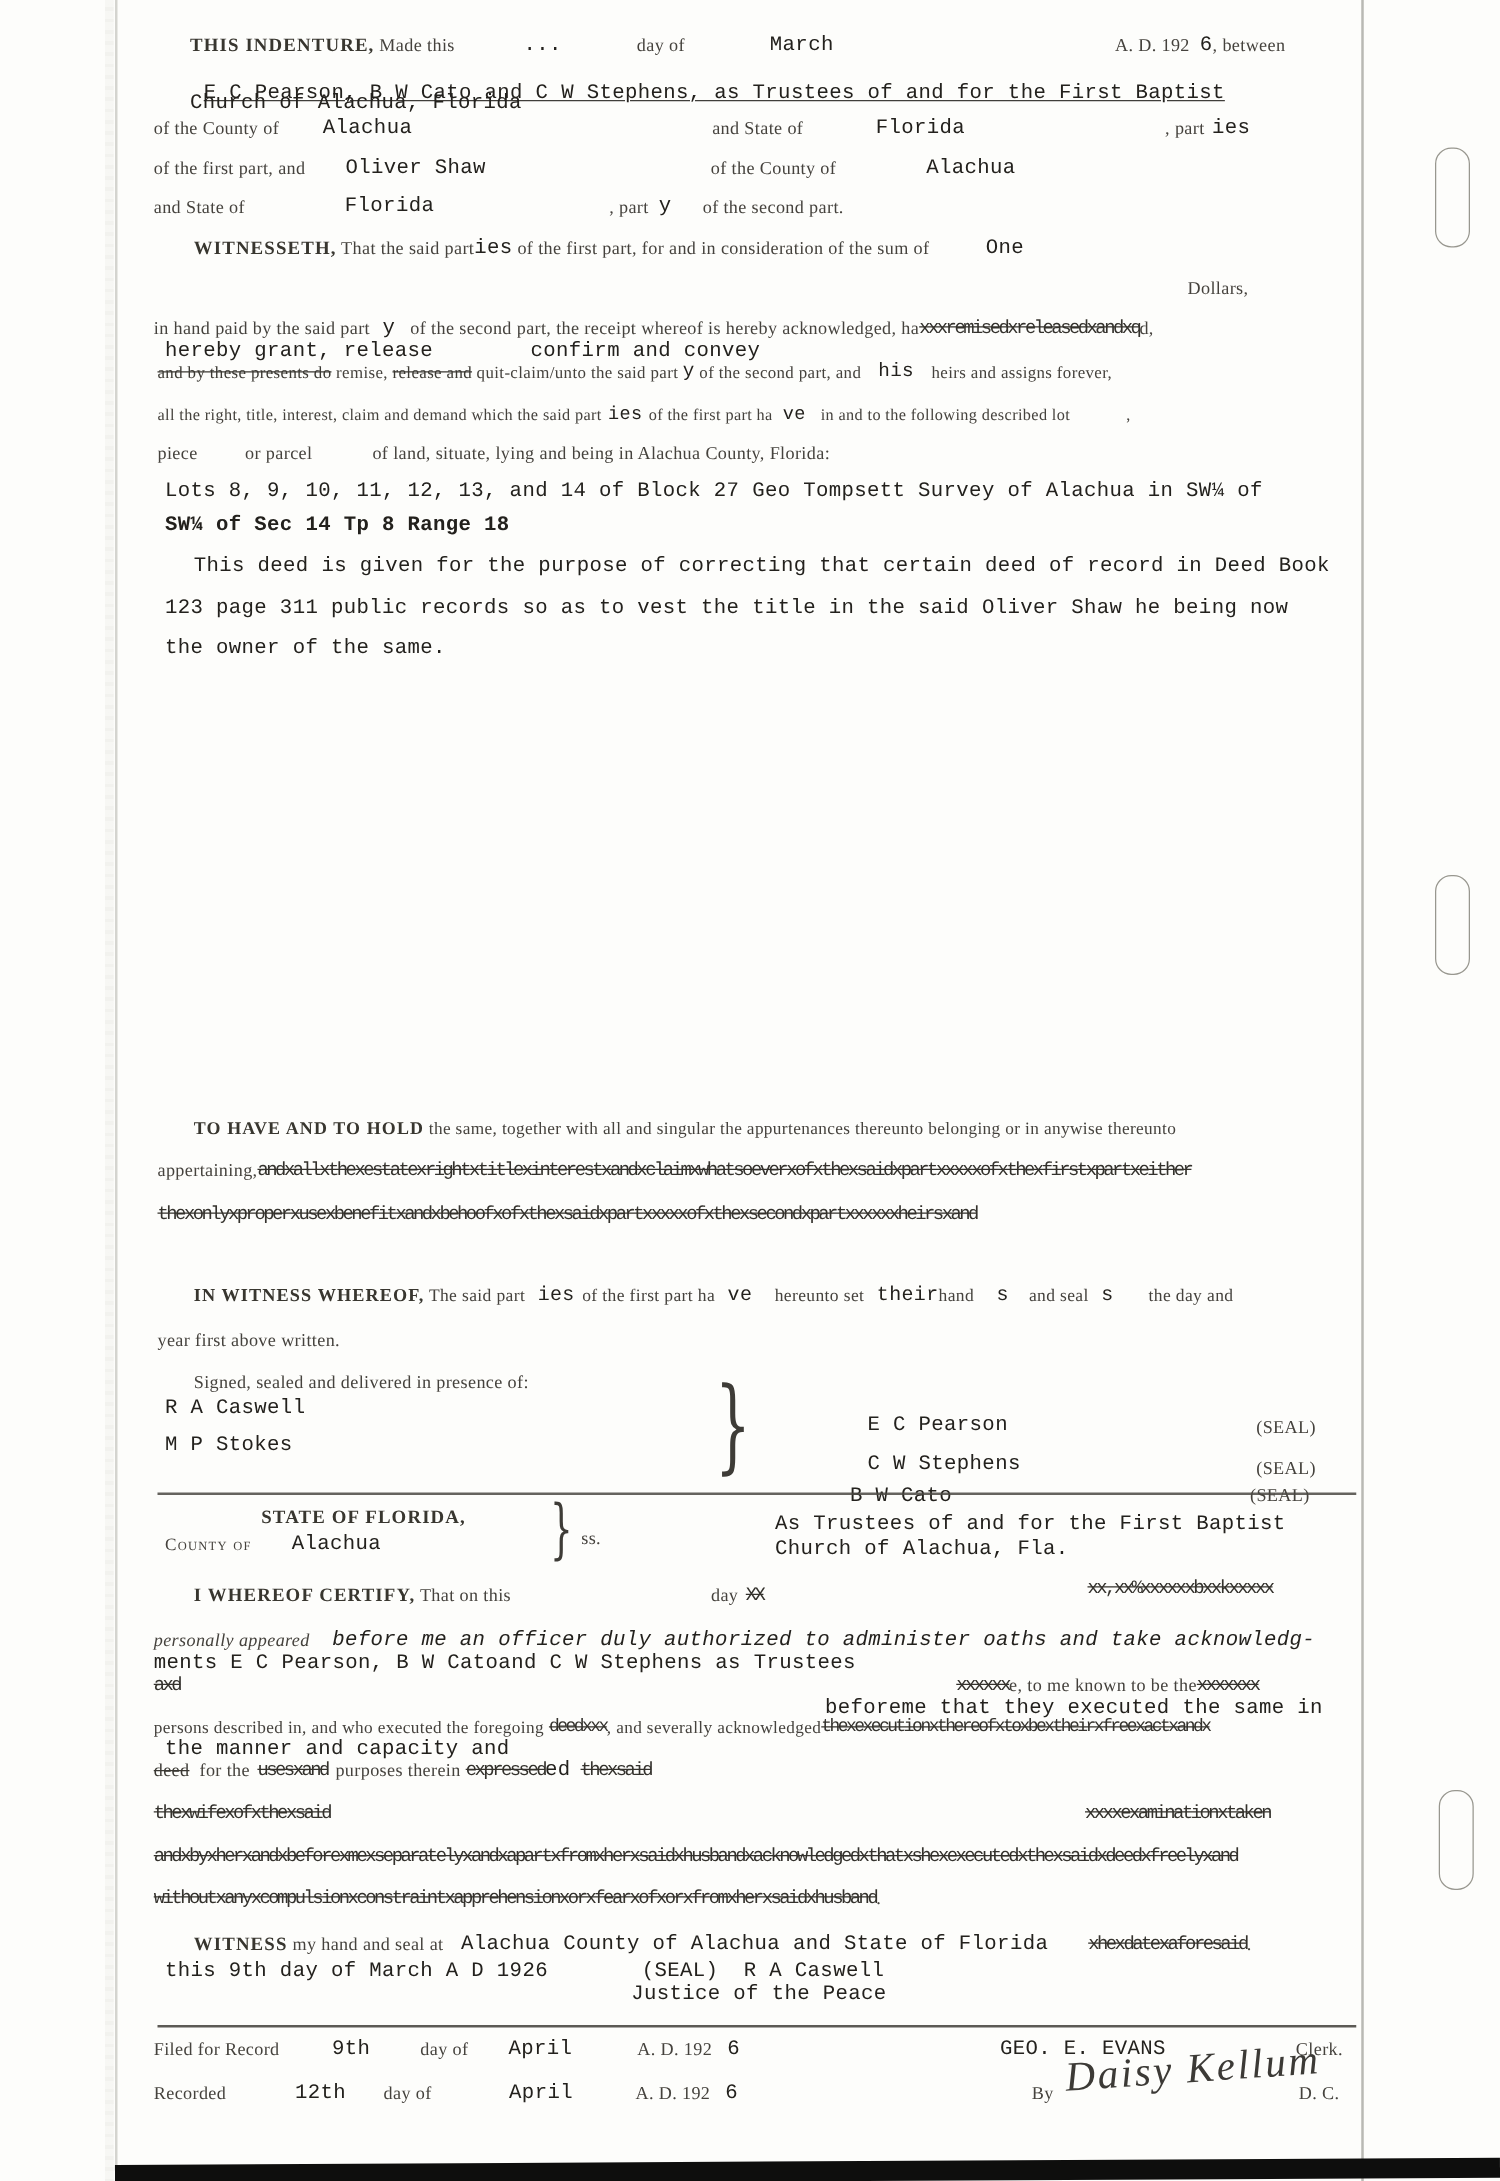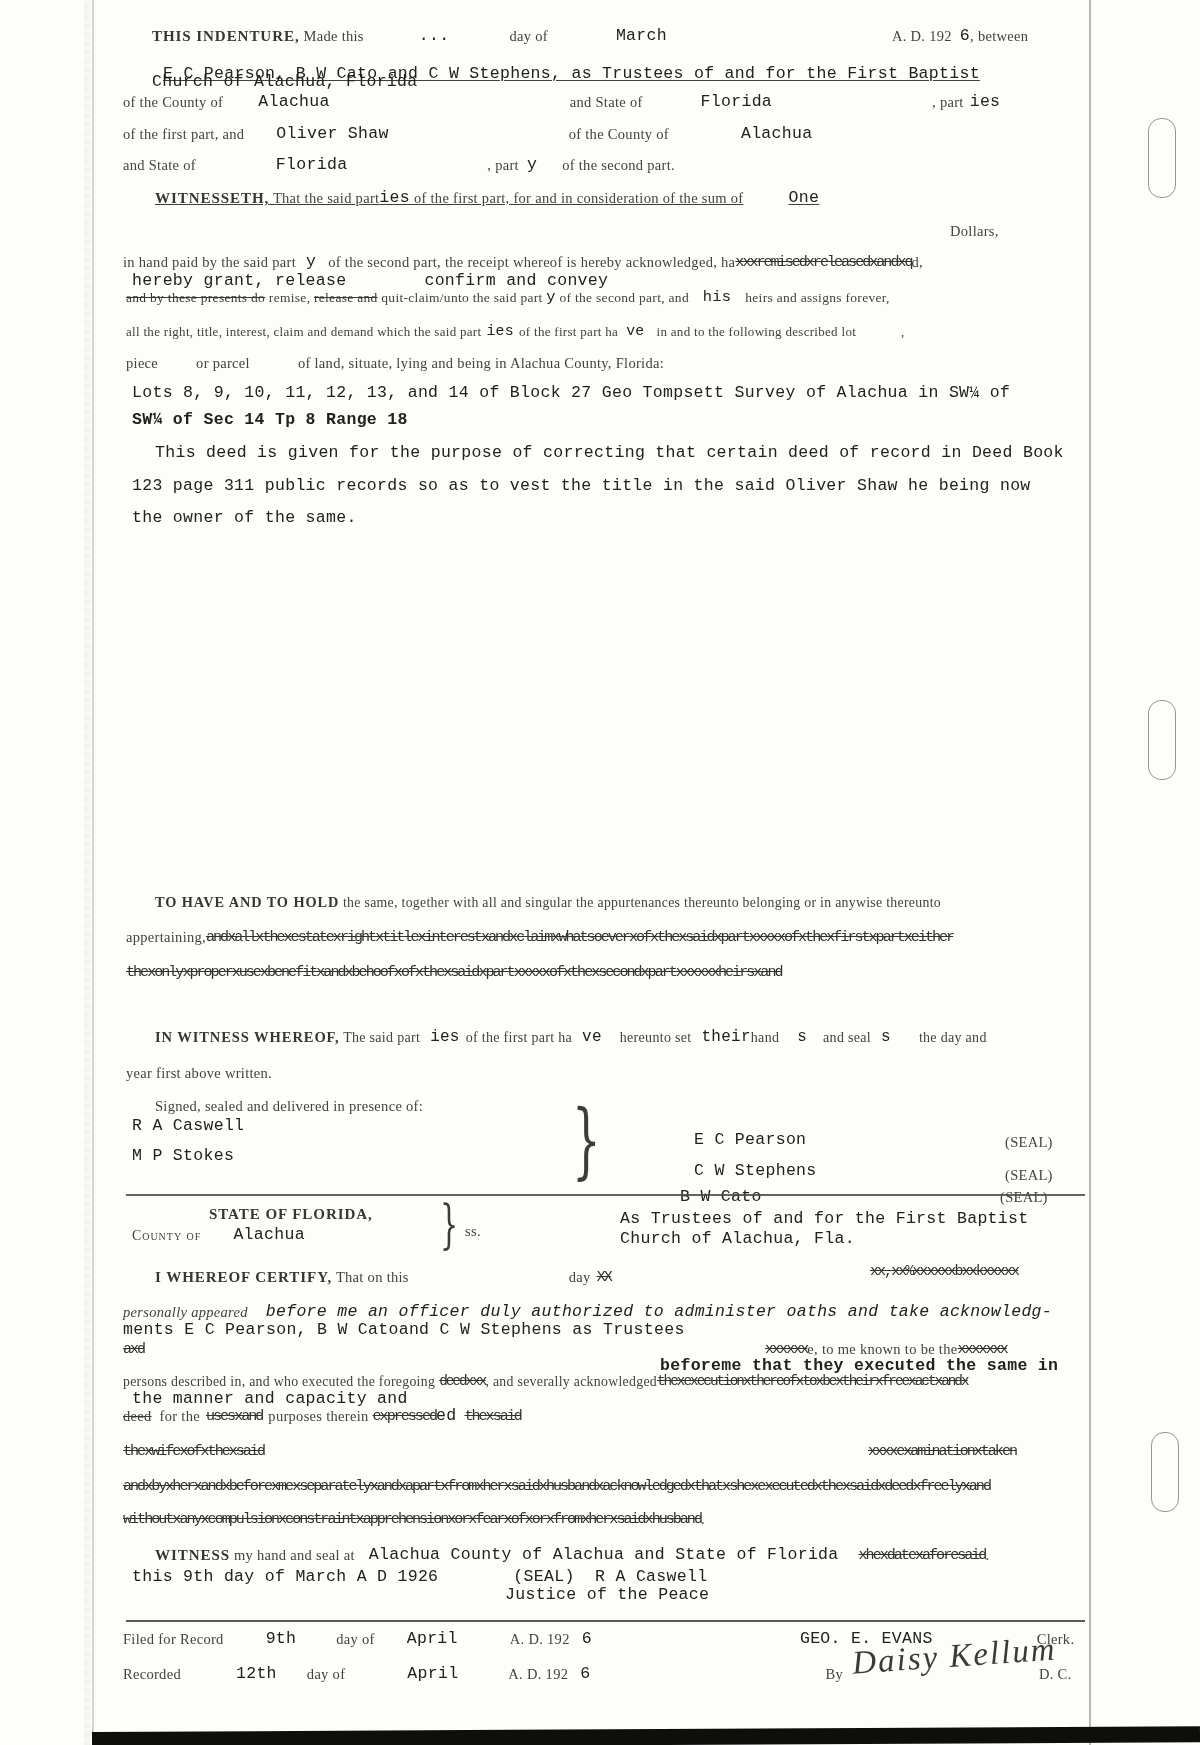--- a/index.html
+++ b/index.html
@@ -71,21 +71,21 @@
   <div class="page-left-edge"></div>
   <div class="page-right-edge"></div>
 
   <div id="lines">
       <div class="line" style="top: 27px; left: 152px;"><span class="run-fb">THIS INDENTURE,</span><span class="run-f"> Made this</span><span class="run-t" style="margin-left: 55px;">...</span><span class="run-f" style="margin-left: 60px;">day of</span><span class="run-t" style="margin-left: 68px;">March</span><span class="run-f" style="margin-left: 225px;">A. D. 192</span><span class="run-t" style="margin-left: 8px;">6</span><span class="run-f">, between</span></div>
       <div class="line" style="top: 65px; left: 163px; text-decoration: underline;"><span class="run-t">E C Pearson, B W Cato and C W Stephens, as Trustees of and for the First Baptist</span></div>
       <div class="line" style="top: 73px; left: 152px;"><span class="run-t">Church of Alachua, Florida</span></div>
       <div class="line" style="top: 93px; left: 123px;"><span class="run-f">of the County of</span><span class="run-t" style="margin-left: 35px;">Alachua</span><span class="run-f" style="margin-left: 240px;">and State of</span><span class="run-t" style="margin-left: 58px;">Florida</span><span class="run-f" style="margin-left: 160px;">, part</span><span class="run-t" style="margin-left: 6px;">ies</span></div>
       <div class="line" style="top: 125px; left: 123px;"><span class="run-f">of the first part, and</span><span class="run-t" style="margin-left: 32px;">Oliver Shaw</span><span class="run-f" style="margin-left: 180px;">of the County of</span><span class="run-t" style="margin-left: 72px;">Alachua</span></div>
       <div class="line" style="top: 156px; left: 123px;"><span class="run-f">and State of</span><span class="run-t" style="margin-left: 80px;">Florida</span><span class="run-f" style="margin-left: 140px;">, part</span><span class="run-t" style="margin-left: 8px;">y</span><span class="run-f" style="margin-left: 25px;">of the second part.</span></div>
-      <div class="line" style="top: 189px; left: 155px; text-decoration: underline;"><span class="run-fb">WITNESSETH,</span><span class="run-f"> That the said part</span><span class="run-t">ies</span><span class="run-f"> of the first part, for and in consideration of the sum of</span><span class="run-t" style="margin-left: 45px;">One</span></div>
+      <div class="line" style="top: 189px; left: 155px;"><span class="run-fb">WITNESSETH,</span><span class="run-f"> That the said part</span><span class="run-t">ies</span><span class="run-f"> of the first part, for and in consideration of the sum of</span><span class="run-t" style="margin-left: 45px;">One</span></div>
       <div class="line" style="top: 222px; left: 950px;"><span class="run-f">Dollars,</span></div>
       <div class="line" style="top: 253px; left: 123px;"><span class="run-f">in hand paid by the said part</span><span class="run-t" style="margin-left: 10px;">y</span><span class="run-f" style="margin-left: 12px;">of the second part, the receipt whereof is hereby acknowledged, ha</span><span class="run-x">xxxremisedxreleasedxandxq</span><span class="run-f">d,</span></div>
       <div class="line" style="top: 272px; left: 132px;"><span class="run-t">hereby grant, release</span><span class="run-t" style="margin-left: 78px;">confirm and convey</span></div>
       <div class="line" style="top: 288px; left: 126px; font-size: 13.5px;"><span class="run-s">and by these presents do</span><span class="run-f"> remise, </span><span class="run-s">release and</span><span class="run-f"> quit-claim/unto the said part </span><span class="run-t">y</span><span class="run-f"> of the second part, and </span><span class="run-t" style="margin-left: 10px;">his</span><span class="run-f" style="margin-left: 14px;">heirs and assigns forever,</span></div>
       <div class="line" style="top: 322px; left: 126px; font-size: 13px;"><span class="run-f">all the right, title, interest, claim and demand which the said part</span><span class="run-t" style="margin-left: 5px;">ies</span><span class="run-f" style="margin-left: 5px;">of the first part ha</span><span class="run-t" style="margin-left: 8px;">ve</span><span class="run-f" style="margin-left: 12px;">in and to the following described lot</span><span class="run-f" style="margin-left: 45px;">,</span></div>
       <div class="line" style="top: 354px; left: 126px;"><span class="run-f">piece</span><span class="run-f" style="margin-left: 38px;">or parcel</span><span class="run-f" style="margin-left: 48px;">of land, situate, lying and being in Alachua County, Florida:</span></div>
       <div class="line" style="top: 384px; left: 132px;"><span class="run-t">Lots 8, 9, 10, 11, 12, 13, and 14 of Block 27 Geo Tompsett Survey of Alachua in SW¼ of</span></div>
       <div class="line" style="top: 411px; left: 132px; font-weight: bold;"><span class="run-t">SW¼ of Sec 14 Tp 8 Range 18</span></div>
       <div class="line" style="top: 444px; left: 155px;"><span class="run-t">This deed is given for the purpose of correcting that certain deed of record in Deed Book</span></div>
       <div class="line" style="top: 477px; left: 132px;"><span class="run-t">123 page 311 public records so as to vest the title in the said Oliver Shaw he being now</span></div>
@@ -108,29 +108,29 @@
       <div class="line" style="top: 1210px; left: 620px;"><span class="run-t">As Trustees of and for the First Baptist</span></div>
       <div class="line" style="top: 1230px; left: 620px;"><span class="run-t">Church of Alachua, Fla.</span></div>
       <div class="line" style="top: 1197px; left: 132px; margin-top: 29px;"><span class="run-sc">County of</span><span class="run-t" style="margin-left: 32px;">Alachua</span></div>
       <div class="line" style="top: 1222px; left: 465px;"><span class="run-f">ss.</span></div>
       <div class="line" style="top: 1268px; left: 155px;"><span class="run-fb">I WHEREOF CERTIFY,</span><span class="run-f"> That on this</span><span class="run-f" style="margin-left: 160px;">day</span><span class="run-x" style="margin-left: 6px;">XX</span></div>
       <div class="line" style="top: 1262px; left: 870px;"><span class="run-x">xx,xx%xxxxxxbxxkxxxxx</span></div>
       <div class="line" style="top: 1303px; left: 123px; font-style: italic;"><span class="run-f">personally appeared</span><span class="run-t" style="margin-left: 18px;">before me an officer duly authorized to administer oaths and take acknowledg-</span></div>
       <div class="line" style="top: 1321px; left: 123px;"><span class="run-t">ments E C Pearson, B W Catoand C W Stephens as Trustees</span></div>
       <div class="line" style="top: 1340px; left: 123px;"><span class="run-x">axd</span></div>
       <div class="line" style="top: 1340px; left: 765px;"><span class="run-x">xxxxxx</span><span class="run-f">e, to me known to be the</span><span class="run-x">xxxxxxx</span></div>
-      <div class="line" style="top: 1357px; left: 660px; font-weight: bold;"><span class="run-t">beforeme that they executed the same in</span></div>
+      <div class="line" style="top: 1357px; left: 660px;"><span class="run-t">beforeme that they executed the same in</span></div>
       <div class="line" style="top: 1372px; left: 123px; font-size: 13.8px;"><span class="run-f">persons described in, and who executed the foregoing</span><span class="run-x" style="margin-left: 4px;">deedxxx</span><span class="run-f">, and severally acknowledged</span><span class="run-x">thexexecutionxthereofxtoxbextheirxfreexactxandx</span></div>
       <div class="line" style="top: 1390px; left: 132px;"><span class="run-t">the manner and capacity and</span></div>
       <div class="line" style="top: 1407px; left: 123px;"><span class="run-s">deed</span><span class="run-f" style="margin-left: 8px;">for the</span><span class="run-x" style="margin-left: 6px;">usesxand</span><span class="run-f" style="margin-left: 6px;">purposes therein</span><span class="run-x" style="margin-left: 4px;">expressed</span><span class="run-t">ed</span><span class="run-x" style="margin-left: 8px;">thexsaid</span></div>
       <div class="line" style="top: 1442px; left: 123px;"><span class="run-x">thexwifexofxthexsaid</span></div>
       <div class="line" style="top: 1442px; left: 868px;"><span class="run-x">xxxxexaminationxtaken</span></div>
       <div class="line" style="top: 1477px; left: 123px;"><span class="run-x">andxbyxherxandxbeforexmexseparatelyxandxapartxfromxherxsaidxhusbandxacknowledgedxthatxshexexecutedxthexsaidxdeedxfreelyxand</span></div>
       <div class="line" style="top: 1510px; left: 123px;"><span class="run-x">withoutxanyxcompulsionxconstraintxapprehensionxorxfearxofxorxfromxherxsaidxhusband</span><span class="run-f">.</span></div>
-      <div class="line" style="top: 1546px; left: 155px;"><span class="run-fb">WITNESS</span><span class="run-f"> my hand and seal at</span><span class="run-t" style="margin-left: 14px;">Alachua County of Alachua and State of Florida</span><span class="run-x" style="margin-left: 20px;">xhexdatexaforesaid</span><span class="run-f">.</span></div>
+      <div class="line" style="top: 1546px; left: 155px;"><span class="run-fb">WITNESS</span><span class="run-f"> my hand and seal at</span><span class="run-t" style="margin-left: 14px;">Alachua County of Alachua and State of Florida</span><span class="run-x" style="margin-left: 32px;">xhexdatexaforesaid</span><span class="run-f">.</span></div>
       <div class="line" style="top: 1568px; left: 132px;"><span class="run-t">this 9th day of March A D 1926</span><span class="run-t" style="margin-left: 75px;">(SEAL)  R A Caswell</span></div>
       <div class="line" style="top: 1586px; left: 505px;"><span class="run-t">Justice of the Peace</span></div>
       <div class="line" style="top: 1630px; left: 123px;"><span class="run-f">Filed for Record</span><span class="run-t" style="margin-left: 42px;">9th</span><span class="run-f" style="margin-left: 40px;">day of</span><span class="run-t" style="margin-left: 32px;">April</span><span class="run-f" style="margin-left: 52px;">A. D. 192</span><span class="run-t" style="margin-left: 12px;">6</span><span class="run-t" style="margin-left: 208px;">GEO. E. EVANS</span><span class="run-f" style="margin-left: 104px;">Clerk.</span></div>
       <div class="line" style="top: 1665px; left: 123px;"><span class="run-f">Recorded</span><span class="run-t" style="margin-left: 55px;">12th</span><span class="run-f" style="margin-left: 30px;">day of</span><span class="run-t" style="margin-left: 62px;">April</span><span class="run-f" style="margin-left: 50px;">A. D. 192</span><span class="run-t" style="margin-left: 12px;">6</span><span class="run-f" style="margin-left: 235px;">By</span><span class="run-f" style="margin-left: 196px;">D. C.</span></div>
     </div>
 
   <div class="rule" id="rule-mid"></div>
   <div class="rule" id="rule-bottom"></div>
 
   <div class="brace brace-witness">}</div>

